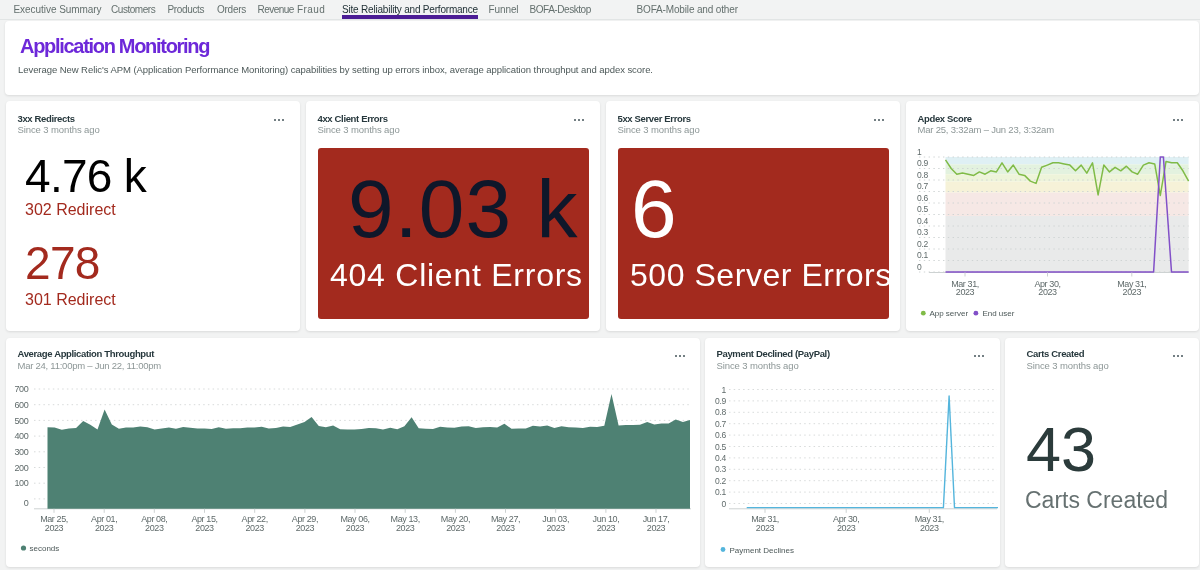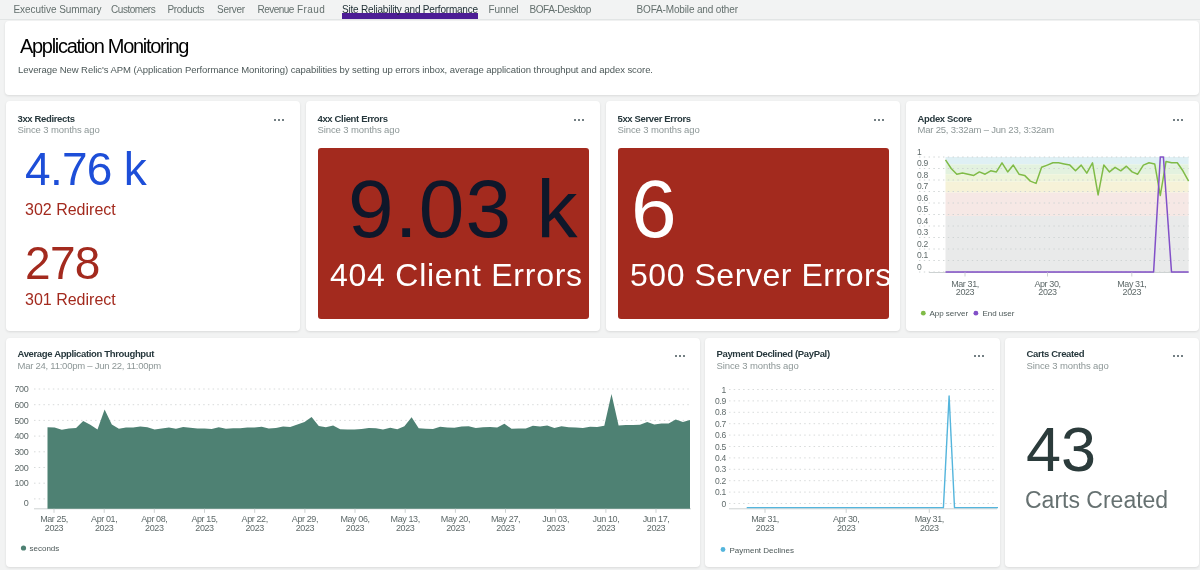--- a/index.html
+++ b/index.html
@@ -3,58 +3,58 @@
 <style>
 * { margin:0; padding:0; box-sizing:border-box; }
 html,body { width:1200px; height:570px; overflow:hidden; background:#f2f3f3;
   font-family:"Liberation Sans", sans-serif; -webkit-font-smoothing:antialiased; }
 .card { position:absolute; background:#fff; border-radius:4px; box-shadow:0 1px 2.5px rgba(0,0,0,0.10); }
 .ttl { position:absolute; font-size:9.5px; font-weight:bold; color:#27383d; letter-spacing:-0.35px; }
 .sub { position:absolute; font-size:9.5px; color:#8d9797; letter-spacing:-0.1px; }
 .d { width:2.4px; height:2.4px; border-radius:50%; background:#44545a; display:block; }
 .nav { position:absolute; left:0; top:0; width:1200px; height:19px; }
 .tab { position:absolute; top:0; font-size:10px; color:#64706e; line-height:19px; height:19px; }
-.tab.act { color:#1d2d32; border-bottom:6px solid #4c1d95; }
+.tab.act { color:#1d2d32; border-bottom:4px solid #4c1d95; }
 </style></head>
 <body>
 <div style="position:absolute;left:0;top:19px;width:1200px;height:1px;background:#e2e5e5;"></div>
 <div class="nav">
     <span class="tab" style="left:13.5px;letter-spacing:-0.05px;">Executive Summary</span>
     <span class="tab" style="left:111px;letter-spacing:-0.45px;">Customers</span>
     <span class="tab" style="left:167.5px;letter-spacing:-0.35px;">Products</span>
-    <span class="tab" style="left:217px;letter-spacing:-0.25px;">Server</span>
+    <span class="tab" style="left:217px;letter-spacing:-0.25px;">Orders</span>
     <span class="tab" style="left:257.5px;letter-spacing:-0.55px;">Revenue</span>
     <span class="tab" style="left:297px;letter-spacing:0.45px;">Fraud</span>
     <span class="tab act" style="left:342px;letter-spacing:-0.2px;">Site Reliability and Performance</span>
     <span class="tab" style="left:488.5px;letter-spacing:-0.1px;">Funnel</span>
     <span class="tab" style="left:529.5px;letter-spacing:-0.45px;">BOFA-Desktop</span>
     <span class="tab" style="left:600.5px;letter-spacing:-0.15px;margin-left:36px;">BOFA-Mobile and other</span>
   </div>
 
 <div class="card" style="left:5px;top:21px;width:1194px;height:74px;"></div>
-<div style="position:absolute;left:20px;top:36px;font-size:20px;font-weight:normal;letter-spacing:-1.3px;color:#000000;line-height:1;">Application Monitoring</div>
+<div style="position:absolute;left:20px;top:36px;font-size:20px;font-weight:bold;letter-spacing:-1.3px;color:#6d28d9;line-height:1;">Application Monitoring</div>
 <div style="position:absolute;left:18px;top:65px;font-size:9.5px;letter-spacing:-0.06px;color:#4c5858;line-height:1;">Leverage New Relic's APM (Application Performance Monitoring) capabilities by setting up errors inbox, average application throughput and apdex score.</div>
 
 <div class="card" style="left:6px;top:101px;width:294px;height:230px;"></div>
 <div class="card" style="left:306px;top:101px;width:294px;height:230px;"></div>
 <div class="card" style="left:606px;top:101px;width:294px;height:230px;"></div>
 <div class="card" style="left:906px;top:101px;width:293px;height:230px;"></div>
 
 <div class="card" style="left:6px;top:338px;width:694px;height:229px;"></div>
 <div class="card" style="left:705px;top:338px;width:295px;height:229px;"></div>
 <div class="card" style="left:1005px;top:338px;width:194px;height:229px;"></div>
 
 <div class="ttl" style="left:17.5px;top:113.2px;">3xx Redirects</div>
 <div class="sub" style="left:17.5px;top:124.4px;">Since 3 months ago</div>
 <div style="position:absolute;right:916px;top:119px;display:flex;gap:1.6px;">
     <i class="d"></i>
     <i class="d"></i>
     <i class="d"></i>
   </div>
-<div style="position:absolute;left:25px;top:146px;font-size:46px;letter-spacing:-0.7px;color:#1d4ed8;line-height:1;">4.76 k</div>
+<div style="position:absolute;left:25px;top:153px;font-size:46px;letter-spacing:-0.7px;color:#000000;line-height:1;">4.76 k</div>
 <div style="position:absolute;left:25px;top:201.5px;font-size:16px;color:#a32a1e;line-height:1;">302 Redirect</div>
 <div style="position:absolute;left:25px;top:240px;font-size:46px;letter-spacing:-0.7px;color:#a32a1e;line-height:1;">278</div>
 <div style="position:absolute;left:25px;top:292px;font-size:16px;color:#a32a1e;line-height:1;">301 Redirect</div>
 
 <div class="ttl" style="left:317.5px;top:113.2px;">4xx Client Errors</div>
 <div class="sub" style="left:317.5px;top:124.4px;">Since 3 months ago</div>
 <div style="position:absolute;right:616px;top:119px;display:flex;gap:1.6px;">
     <i class="d"></i>
     <i class="d"></i>
     <i class="d"></i>

